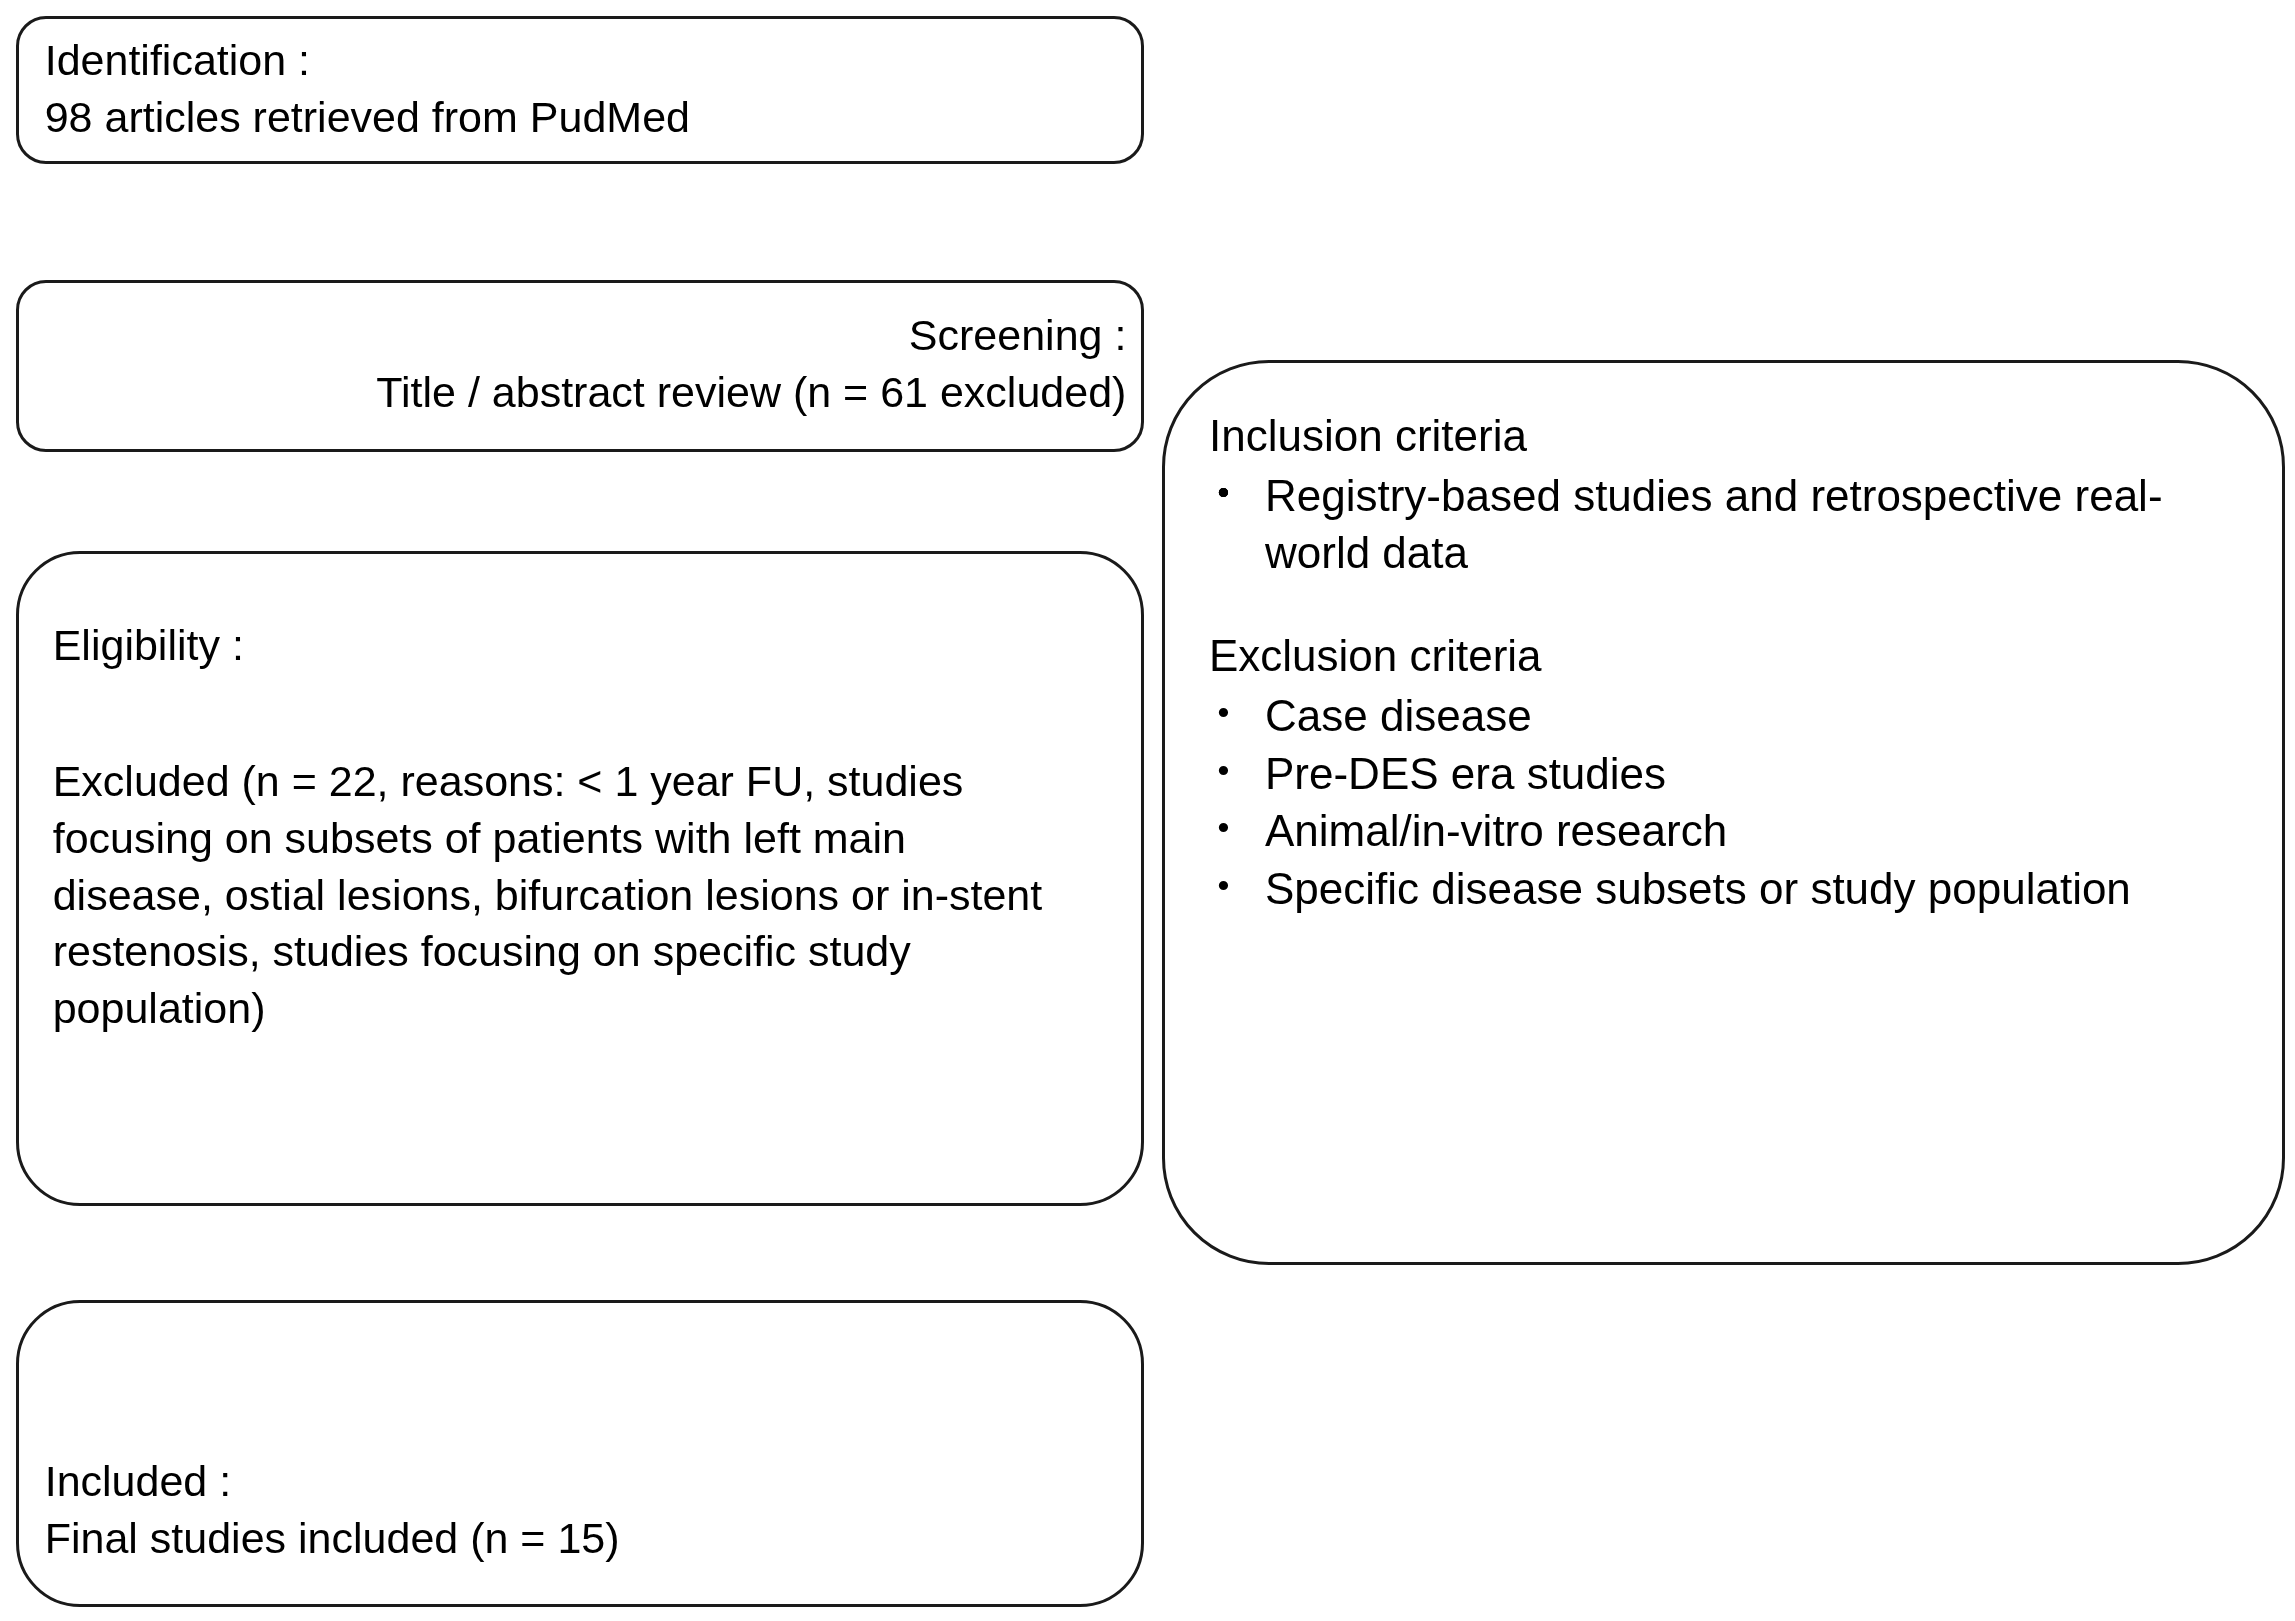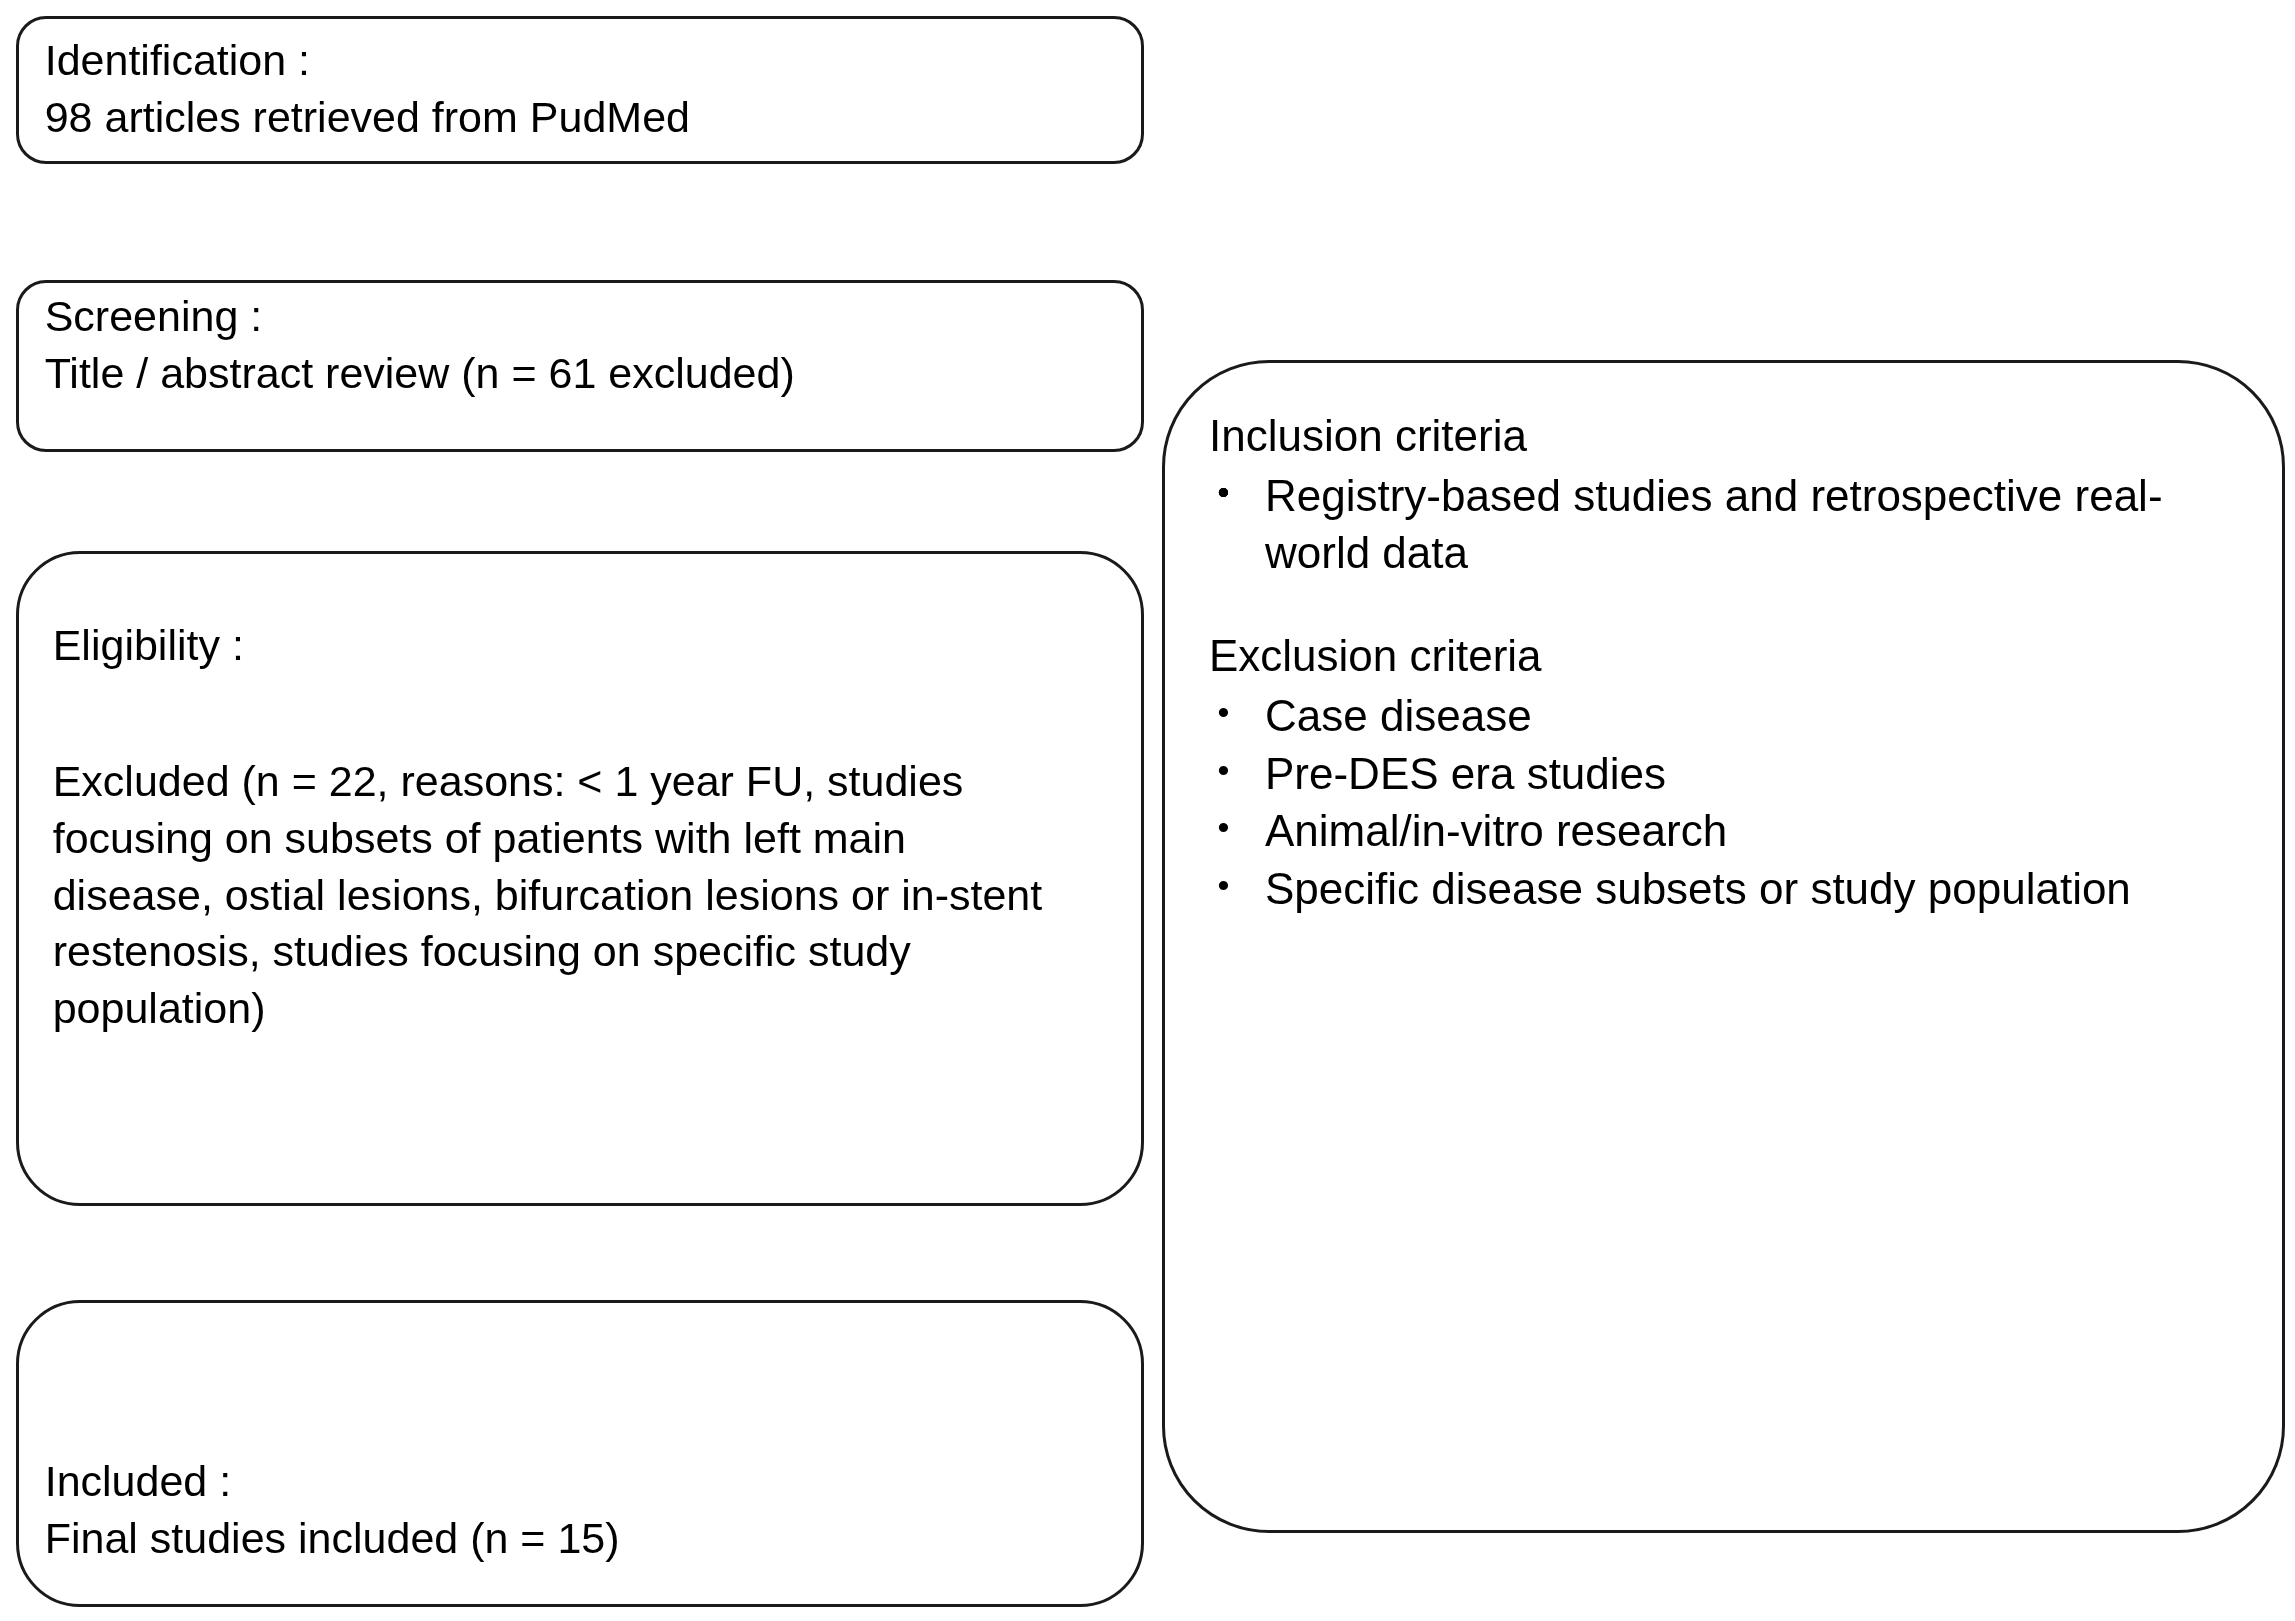--- a/index.html
+++ b/index.html
@@ -48,22 +48,23 @@
   #box-screening {
     left: 15.7px;
     top: 280px;
     width: 1128px;
     height: 172px;
     border-radius: 30px;
   }
   #box-screening .box-text {
     position: absolute;
     left: 26px;
-    top: 5px;
+    top: 24px;
     right: 14.3px;
+    text-align: right;
   }
 
   #box-eligibility {
     left: 15.7px;
     top: 551px;
     width: 1128px;
     height: 655px;
     border-radius: 64px;
   }
   #box-eligibility .eligibility-title {
@@ -90,21 +91,21 @@
     left: 26px;
     top: 150px;
     right: 14.3px;
   }
 
   
   #panel-criteria {
     left: 1162px;
     top: 360px;
     width: 1123px;
-    height: 1173px;
+    height: 905px;
     border-radius: 107px;
     border-width: 3.6px;
   }
 
   .criteria-inner {
     position: absolute;
     left: 44px;
     top: 44px;
     right: 29px;
   }

